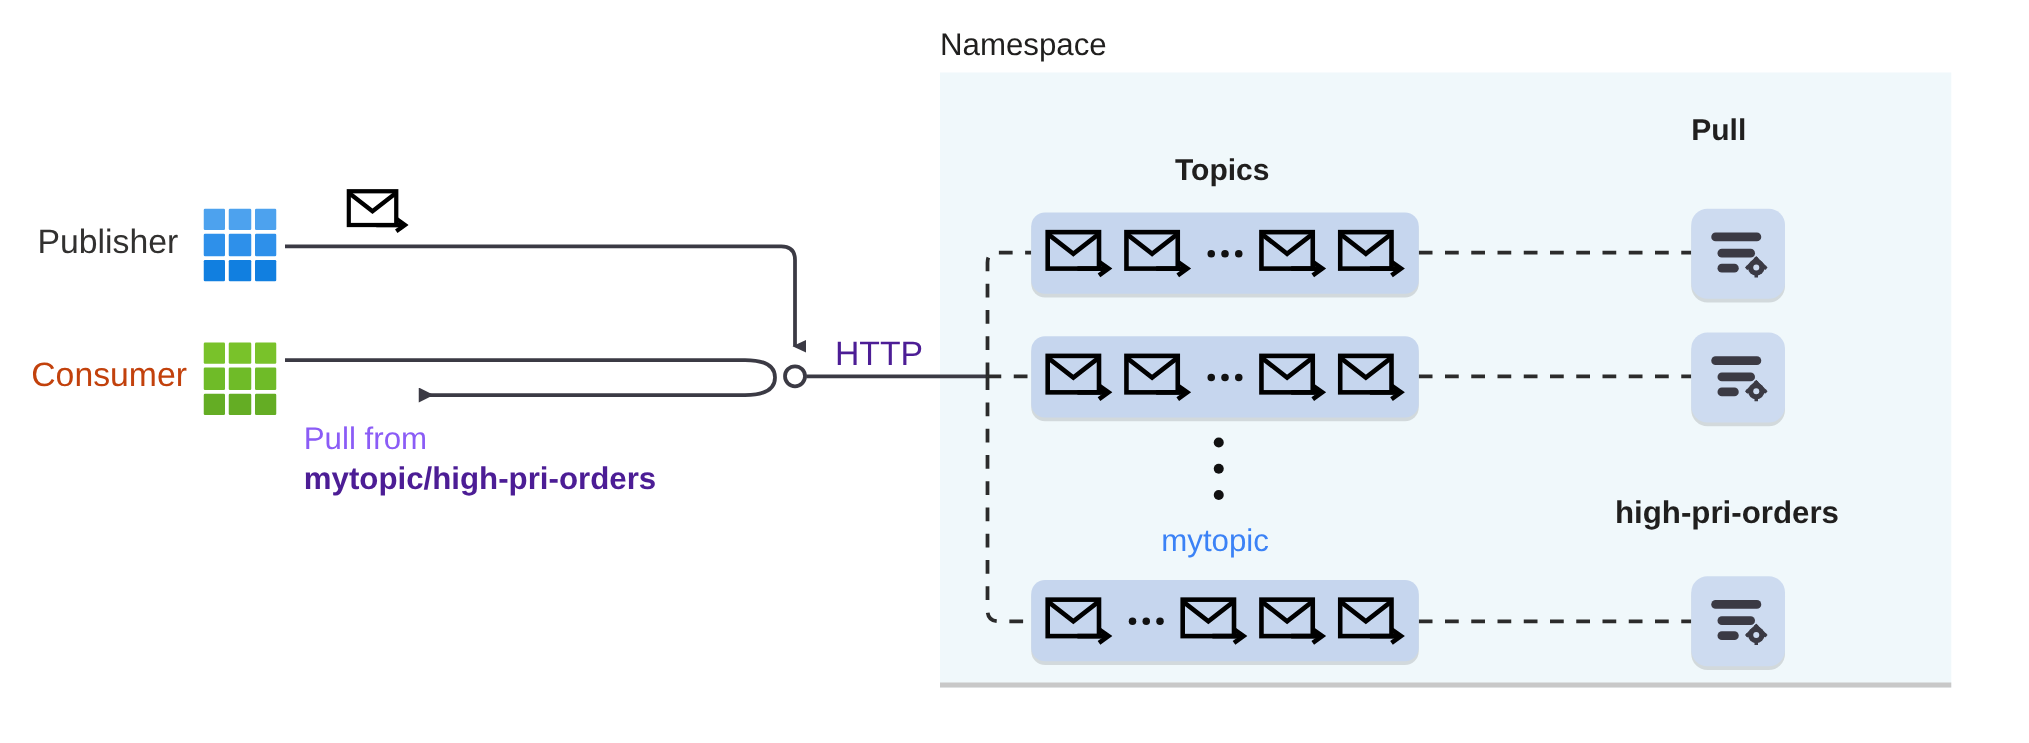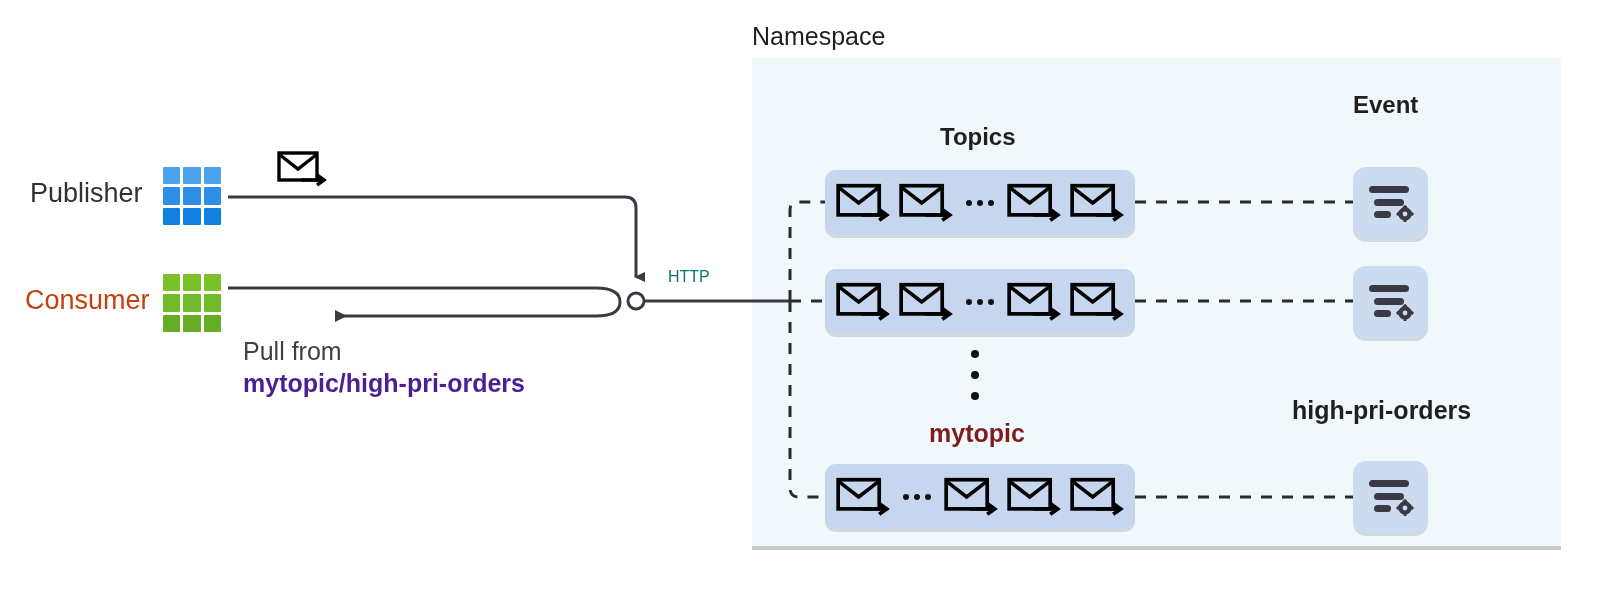--- a/index.html
+++ b/index.html
@@ -9,35 +9,35 @@
     color:#242424;
   }
   .stage{position:absolute;inset:0;}
   svg.layer{position:absolute;left:0;top:0;width:1623px;height:594px;overflow:visible;}
   .txt{position:absolute;white-space:nowrap;}
 
   
   #publisher-label{left:30px;top:178px;font-size:27px;color:#323130;text-align:right;}
   #consumer-label{left:25px;top:285px;font-size:27px;color:#c2410c;}
 
-  #pull-line1{left:243px;top:337px;font-size:25px;color:#404040;}
+  #pull-line1{left:243px;top:337px;font-size:25px;color:#8b5cf6;}
   #pull-line2{left:243px;top:369px;font-size:25px;font-weight:bold;color:#4c1d95;}
 
-  #http-label{left:668px;top:268px;font-size:16px;color:#0f766e;}
+  #http-label{left:668px;top:268px;font-size:27px;color:#4c1d95;}
 
   
   #namespace-title{left:752px;top:22px;font-size:25px;font-weight:normal;color:#201f1e;}
   #namespace-panel{
     position:absolute;left:752px;top:58px;width:809px;height:488px;
     background:#f0f8fb;border-bottom:4px solid #c8c8c8;
   }
   #topics-heading{left:940px;top:123px;font-size:24px;font-weight:bold;color:#201f1e;}
   #subs-heading-1{left:1353px;top:91px;font-size:24px;font-weight:bold;color:#201f1e;}
   #subs-heading-2{left:1304px;top:123px;font-size:24px;font-weight:bold;color:#201f1e;}
-  #mytopic-label{left:929px;top:419px;font-size:25px;font-weight:bold;color:#7f1d1d;}
+  #mytopic-label{left:929px;top:419px;font-size:25px;font-weight:normal;color:#3b82f6;}
   #highpri-label{left:1292px;top:396px;font-size:25px;font-weight:bold;color:#201f1e;}
 
   
   .gridicon{position:absolute;width:58px;height:58px;
     display:grid;grid-template-columns:repeat(3,1fr);grid-template-rows:repeat(3,1fr);gap:3px;}
   .gridicon i{display:block;border-radius:1px;}
   #publisher-icon{left:163px;top:167px;}
   #consumer-icon{left:163px;top:274px;}
 
   
@@ -134,21 +134,21 @@
     <path d="M40,25 L47,30 L40,35" fill="none" stroke="#000" stroke-width="3.4"></path>
   </svg>
 
   <div class="txt" id="pull-line1">Pull from</div>
   <div class="txt" id="pull-line2">mytopic/high-pri-orders</div>
 
   <div class="txt" id="http-label">HTTP</div>
 
   <div class="txt" id="namespace-title">Namespace</div>
   <div class="txt" id="topics-heading">Topics</div>
-  <div class="txt" id="subs-heading-1">Event</div>
+  <div class="txt" id="subs-heading-1">Pull</div>
 
   <div class="topicbox" id="topic-row-1">
     <svg class="env" width="54" height="42" viewBox="0 0 50 38">
       <rect x="2" y="3" width="38" height="27" fill="none" stroke="#000" stroke-width="3.4"></rect>
       <path d="M3,5 L21,19 L39,5" fill="none" stroke="#000" stroke-width="3.4"></path>
       <path d="M24,30 L45,30" stroke="#000" stroke-width="3.4" fill="none"></path>
       <path d="M40,25 L47,30 L40,35" fill="none" stroke="#000" stroke-width="3.4"></path>
     </svg>
     <svg class="env" width="54" height="42" viewBox="0 0 50 38">
       <rect x="2" y="3" width="38" height="27" fill="none" stroke="#000" stroke-width="3.4"></rect>

